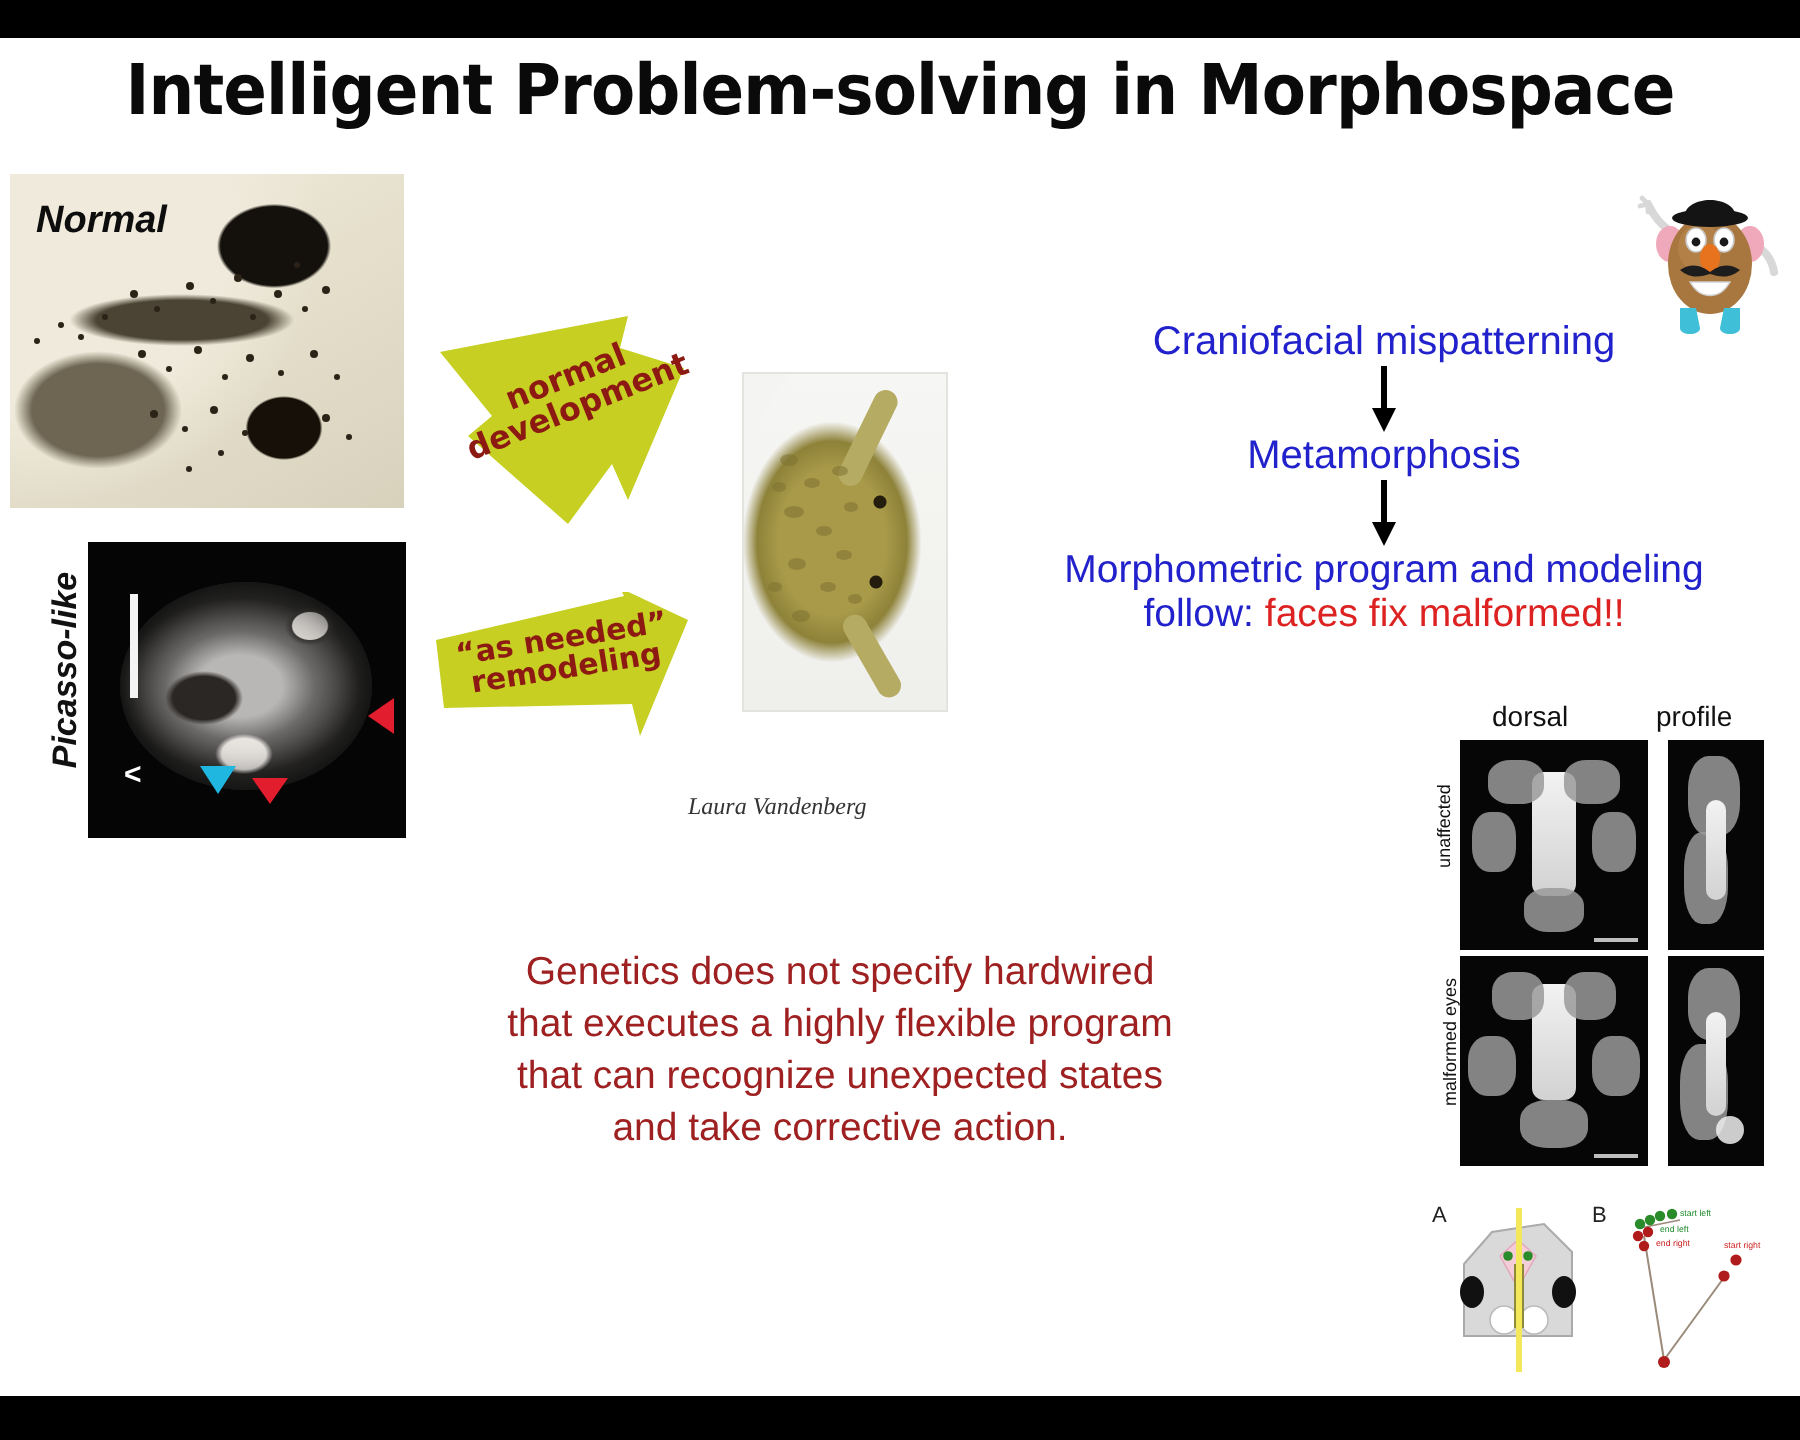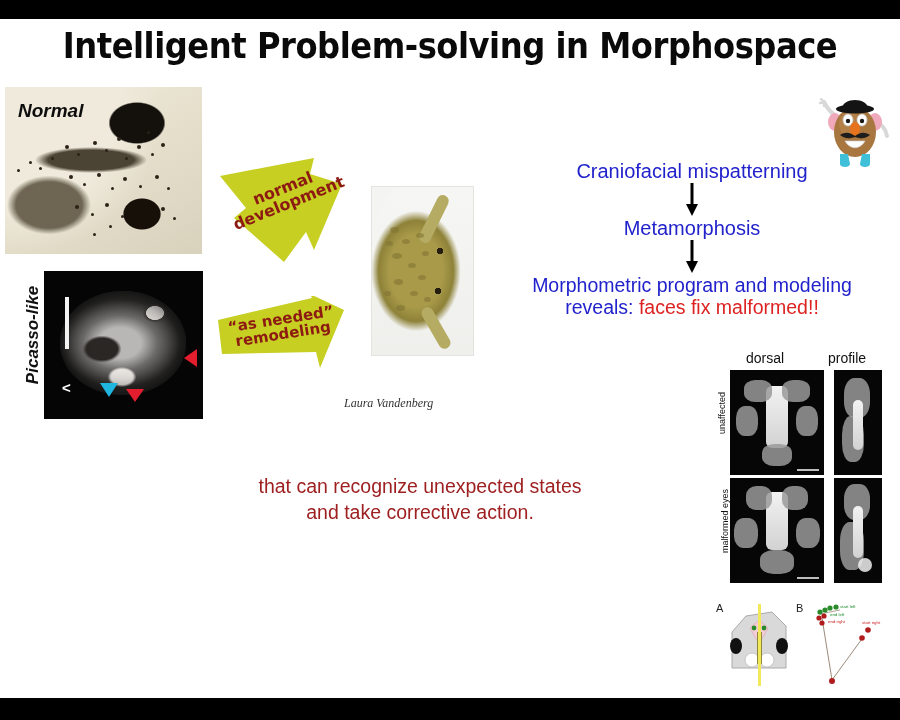--- a/index.html
+++ b/index.html
@@ -272,26 +272,28 @@
     </div>
     <div class="flow-line">Metamorphosis</div>
     <div class="flow-arrow">
       <svg width="14" height="34" viewBox="0 0 14 34" xmlns="http://www.w3.org/2000/svg">
         <line x1="7" y1="0" x2="7" y2="24" stroke="#000" stroke-width="3"></line>
         <polygon points="7,33 1,21 13,21" fill="#000"></polygon>
       </svg>
     </div>
     <div class="flow-line wide">Morphometric program and modeling</div>
     <div class="flow-line wide">
-      <span>reveals:</span>
+      <span>follow:</span>
       <span class="flow-red">faces fix malformed!!</span>
     </div>
   </div>
 
   <div class="statement">
+    <div>Genetics does not specify hardwired</div>
+    <div>that executes a highly flexible program</div>
     <div>that can recognize unexpected states</div>
     <div>and take corrective action.</div>
   </div>
 
 
   <div class="mri">
     <div class="mri-colhead mri-ch-dorsal">dorsal</div>
     <div class="mri-colhead mri-ch-profile">profile</div>
     <div class="mri-rowhead mri-rh-1">unaffected</div>
     <div class="mri-rowhead mri-rh-2">malformed eyes</div>

